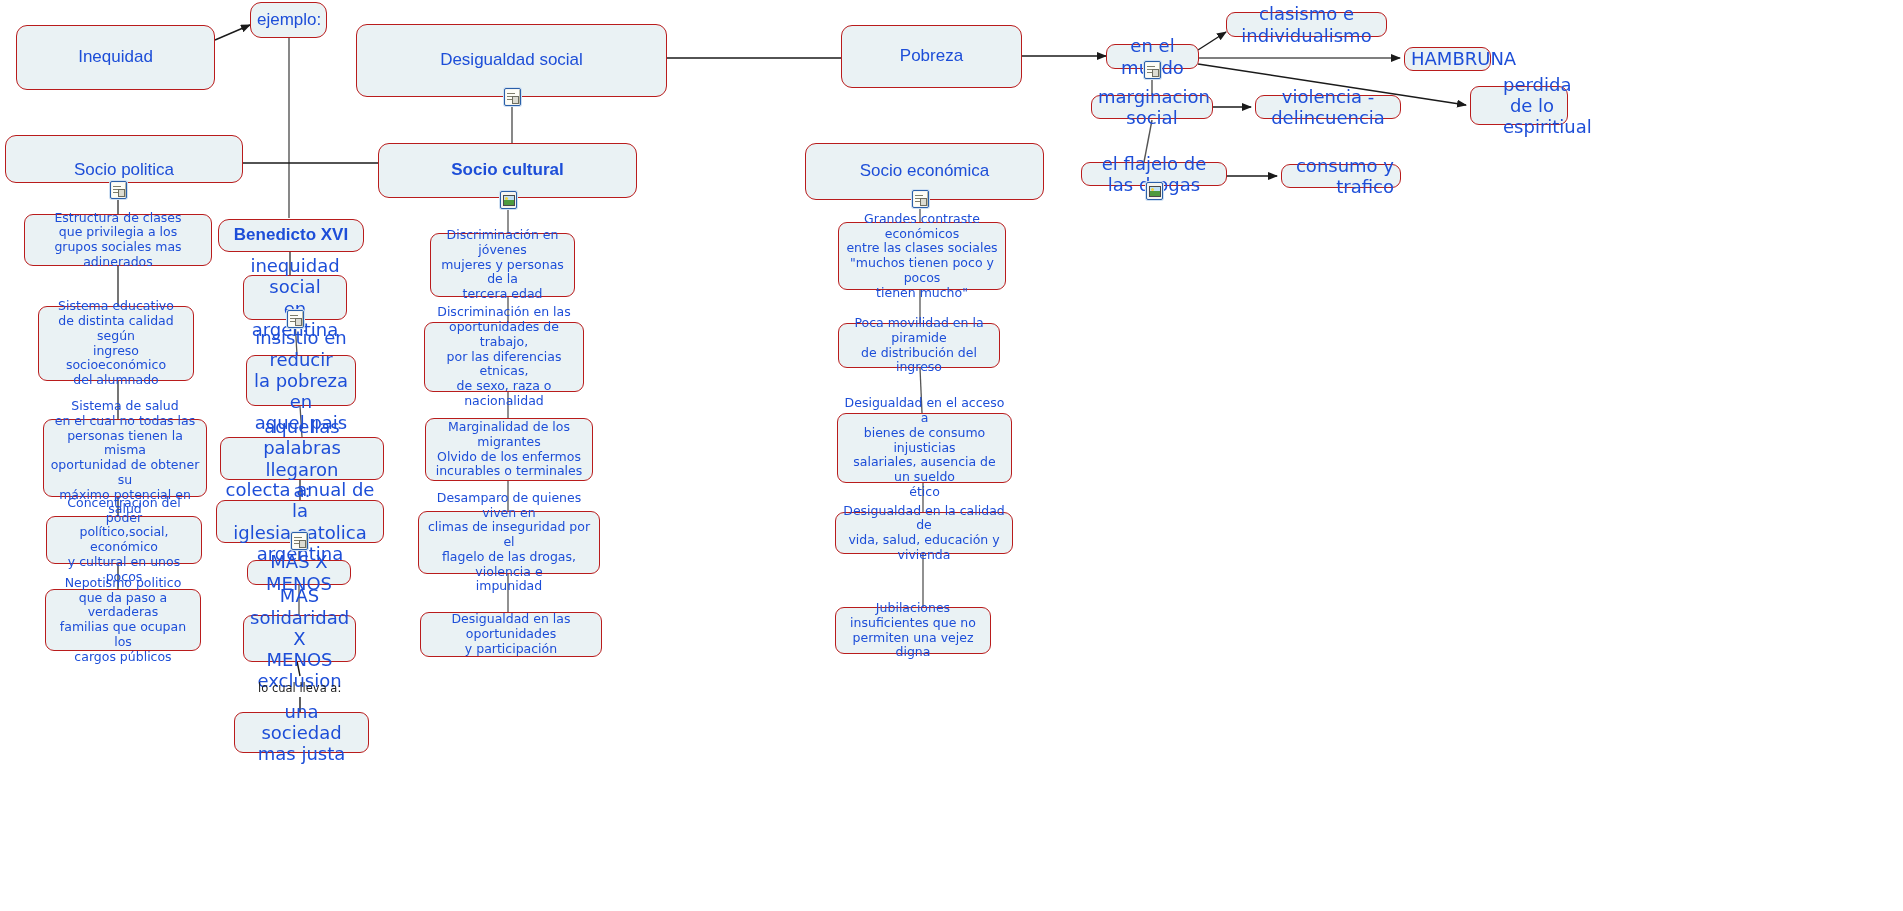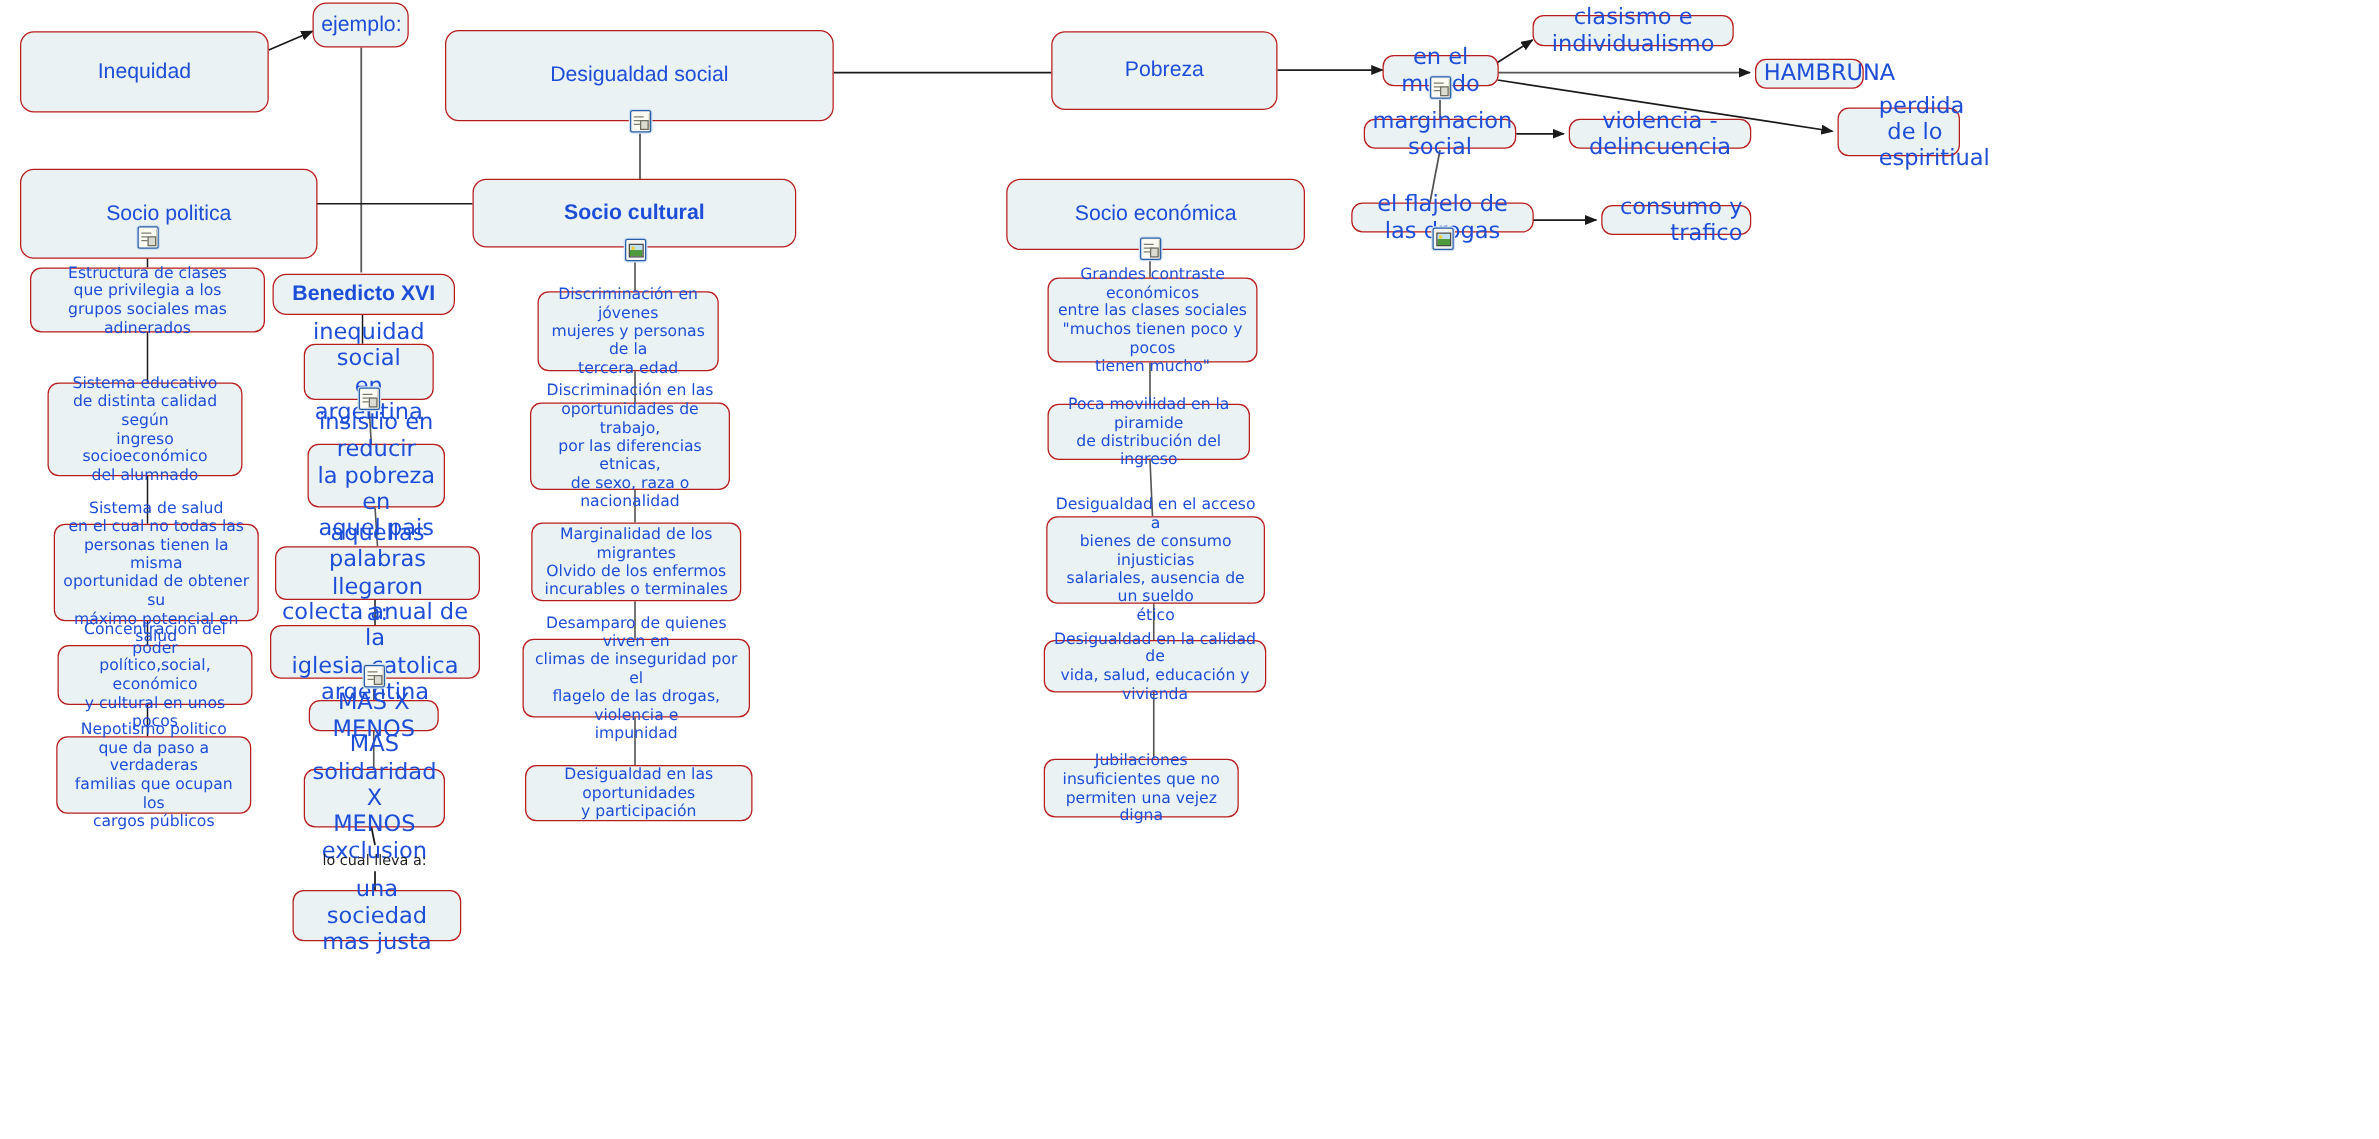--- a/index.html
+++ b/index.html
@@ -246,21 +246,21 @@
   </div>
   <div class="badge img" style="left:1146px; top:182px;">
     <div class="pic"></div>
       <div class="sun"></div>
   </div>
 
   <div class="node mid" style="left:1281px; top:164px; width:120px; height:24px;text-align:right;">
     <span>consumo y trafico</span>
   </div>
 
-  <div class="node big" style="left:16px; top:135px; width:238px; height:72px;">
+  <div class="node big" style="left:5px; top:135px; width:238px; height:48px;align-items:flex-end;">
     <span>Socio politica</span>
   </div>
   <div class="badge" style="left:110px; top:181px;">
     <div class="bi"></div>
       <div class="ln" style="top:4px;"></div>
       <div class="ln" style="top:7px;"></div>
       <div class="ln" style="top:10px;"></div>
       <div class="sq"></div>
   </div>
 

